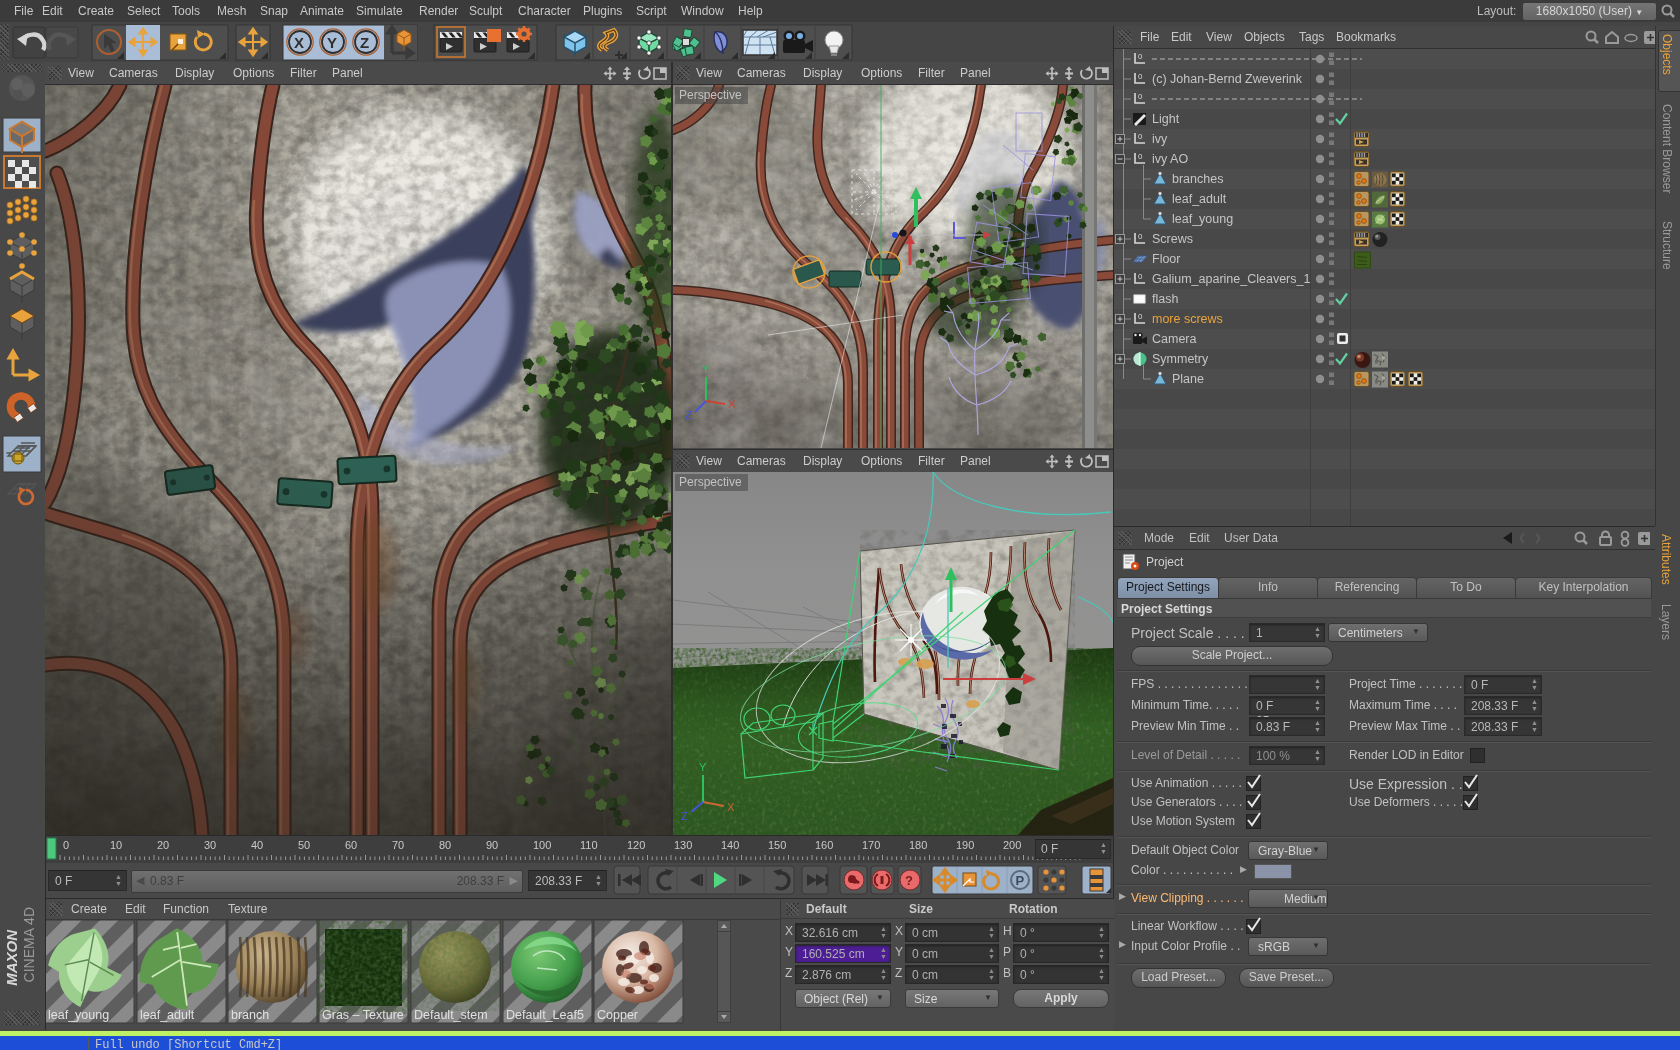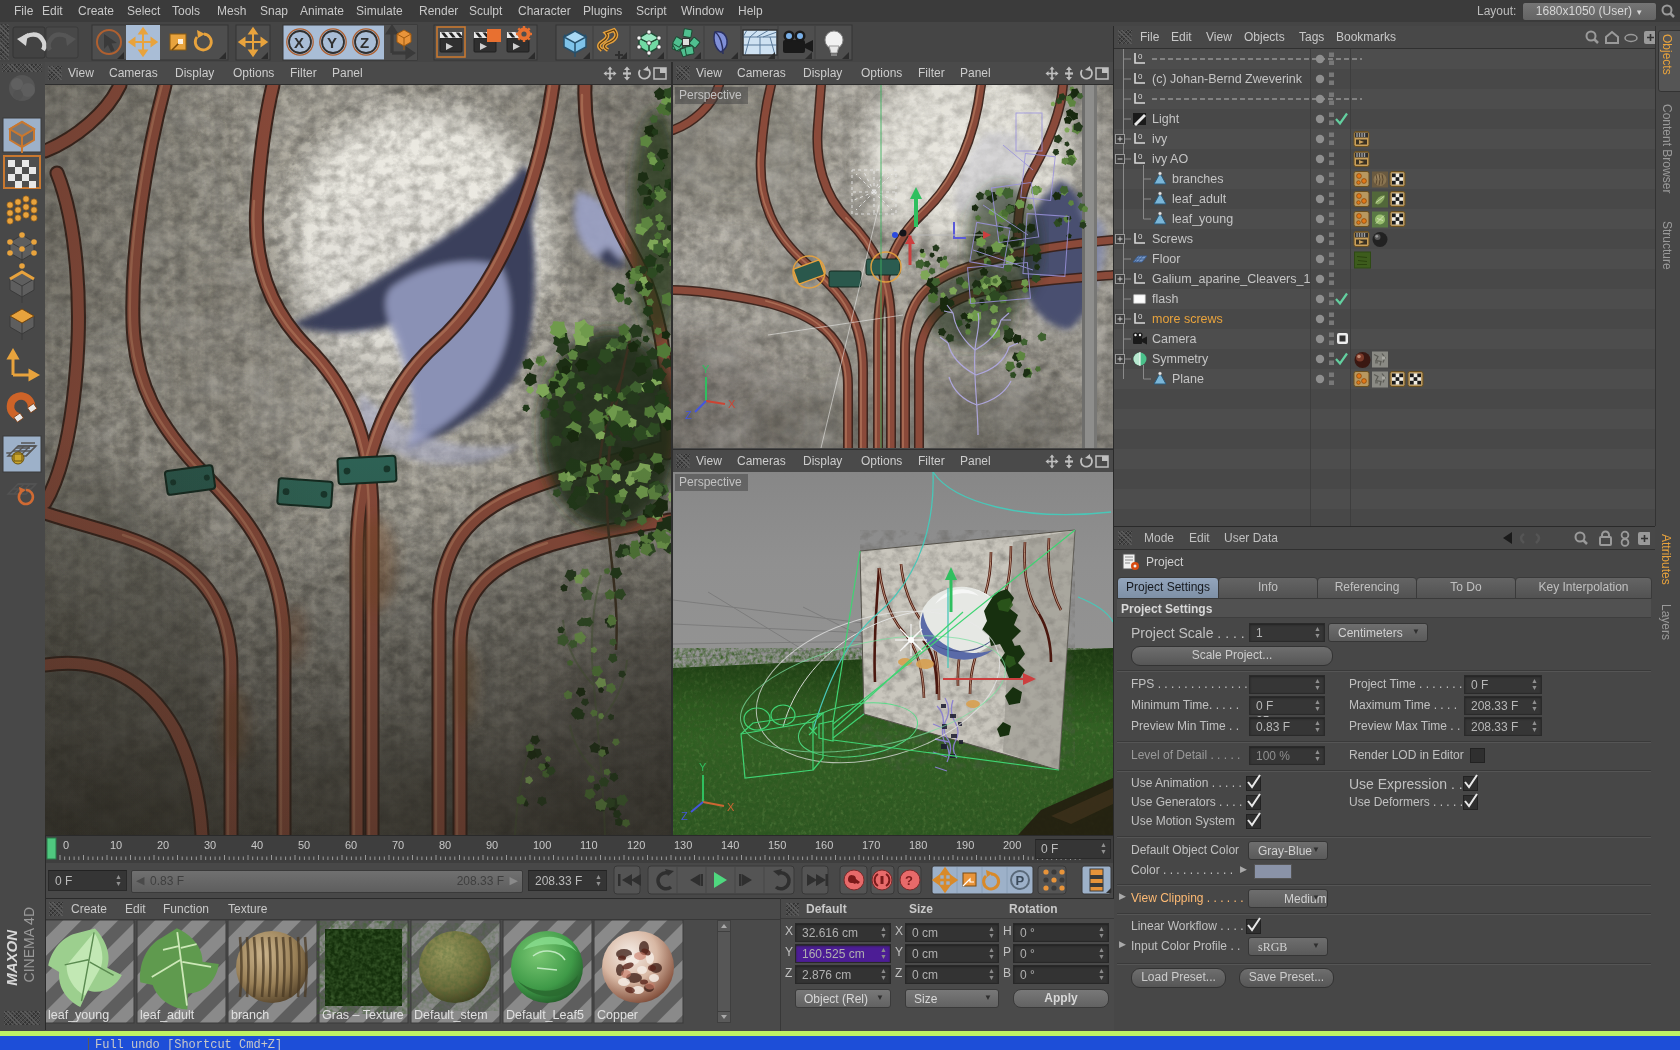--- a/index.html
+++ b/index.html
@@ -1889,21 +1889,21 @@
       </div>
 <div class="abs" style="left:3px;top:386px;width:534px;height:1px;background:#3a3a3a;"></div>
 <div class="abs" style="left:3px;top:387px;width:534px;height:1px;background:#555;"></div>
 <span class="abs" style="left:17px;top:392px;font-size:12px;color:#c0c0c0;white-space:nowrap;">Linear Workflow . . . .</span>
 <div class="abs" style="left:132px;top:392px;width:13px;height:13px;background:#2f2f2f;border:1px solid #222;"></div>
 <svg class="abs" style="left:131px;top:389px;" width="18" height="18">
         <path d="M3 9 l4 5 8 -12" stroke="#e8e8e8" stroke-width="2" fill="none"></path>
       </svg>
 <span class="abs" style="left:5px;top:412px;font-size:9px;color:#aaa;">▶</span>
 <span class="abs" style="left:17px;top:412px;font-size:12px;color:#c0c0c0;white-space:nowrap;">Input Color Profile . .</span>
-<div class="abs" style="left:134px;top:410px;width:78px;height:17px;background:linear-gradient(#6e6e6e,#5a5a5a);border:1px solid #363636;border-radius:3px;font-family:Liberation Serif, serif;">
+<div class="abs" style="left:134px;top:410px;width:78px;height:17px;background:linear-gradient(#6e6e6e,#5a5a5a);border:1px solid #363636;border-radius:3px;">
         <span style="position:absolute;left:9px;top:2px;font-size:12px;color:#d0d0d0;">sRGB</span>
         <span style="position:absolute;right:7px;top:3px;font-size:8px;color:#2f2f2f;">▼</span>
       </div>
 <div class="abs" style="left:3px;top:436px;width:534px;height:1px;background:#3a3a3a;"></div>
 <div class="abs" style="left:3px;top:437px;width:534px;height:1px;background:#555;"></div>
 <div class="abs" style="left:17px;top:441px;width:93px;height:18px;background:linear-gradient(#6e6e6e,#565656);border:1px solid #333;border-radius:9px;text-align:center;color:#ccc;font-size:12px;line-height:17px;">Load Preset...</div>
 <div class="abs" style="left:125px;top:441px;width:93px;height:18px;background:linear-gradient(#6e6e6e,#565656);border:1px solid #333;border-radius:9px;text-align:center;color:#ccc;font-size:12px;line-height:17px;">Save Preset...</div>
     </div>
 </div>
 <div class="abs" id="amtabs" style="left:1655px;top:526px;width:25px;height:524px;background:#474747;">

